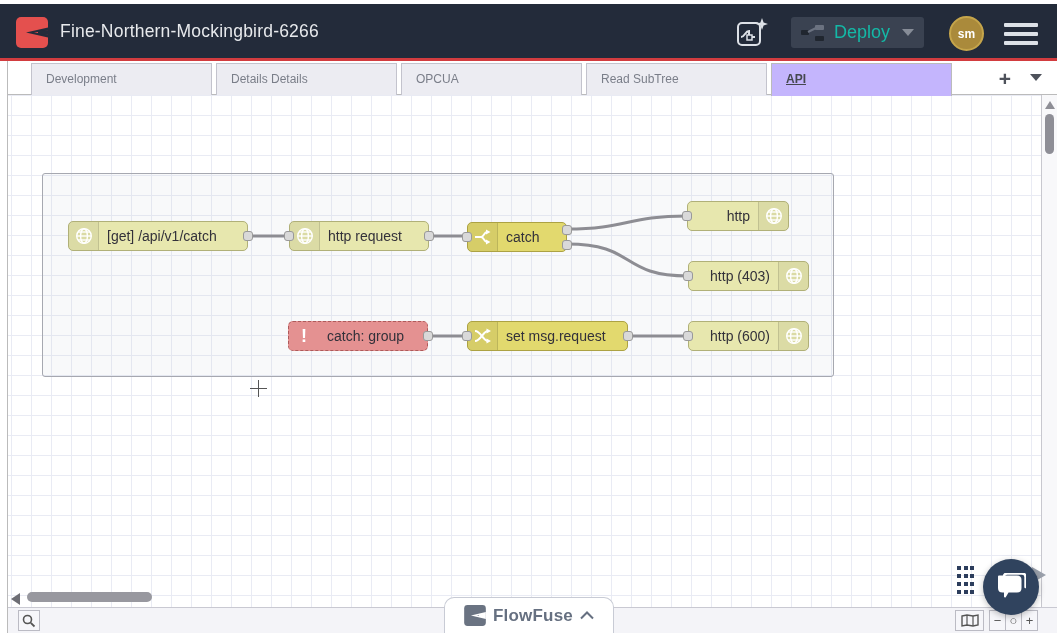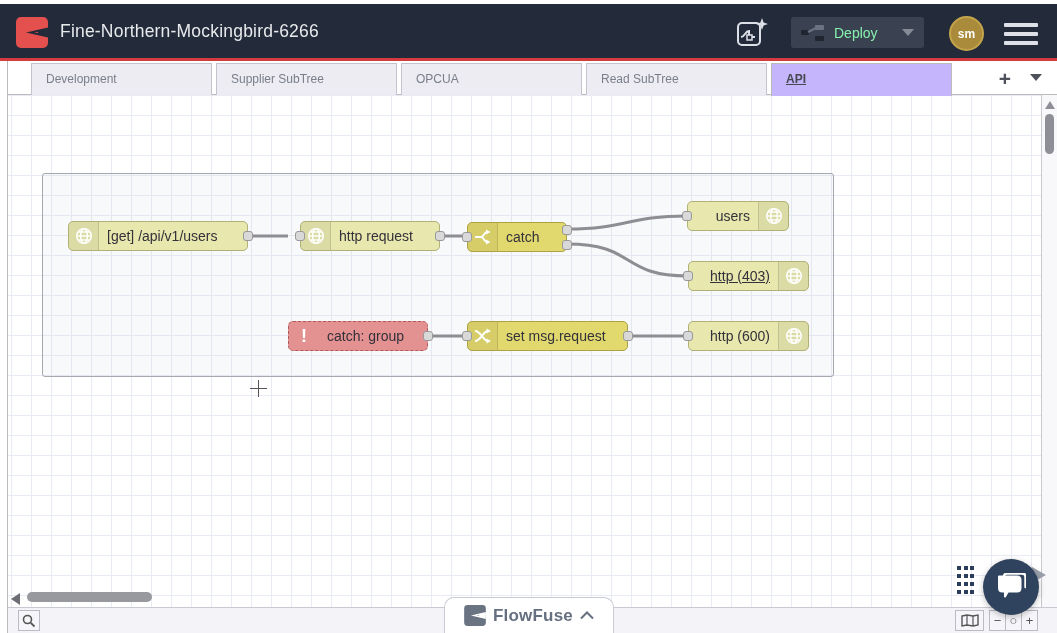--- a/index.html
+++ b/index.html
@@ -4,21 +4,21 @@
 <style>
   * { margin:0; padding:0; box-sizing:border-box; }
   html,body { width:1057px; height:633px; overflow:hidden; font-family:"Liberation Sans", sans-serif; background:#fff; }
 
   
   #header { position:absolute; left:0; top:4px; width:1057px; height:57px; background:#232b3a; border-bottom:3px solid #d23c3f; z-index:30; }
   #logo { position:absolute; left:16px; top:13px; width:32px; height:31px; }
   #title { position:absolute; left:60px; top:17px; font-size:17.5px; color:#e7e9ec; letter-spacing:.2px; }
   #ai-icon { position:absolute; left:736px; top:13px; width:32px; height:32px; }
   #deploy-btn { position:absolute; left:791px; top:13px; width:133px; height:31px; background:#3a4251; border-radius:3px; display:flex; align-items:center; padding:0 10px; cursor:default; }
-  #deploy-btn .dep-label { color:#86efac; font-size:14px; margin-left:9px; }
+  #deploy-btn .dep-label { color:#14b8a6; font-size:18px; margin-left:9px; }
   #deploy-caret { margin-left:auto; width:0; height:0; border-left:6px solid transparent; border-right:6px solid transparent; border-top:7px solid #868c97; }
   #avatar { position:absolute; left:949px; top:12px; width:35px; height:35px; border-radius:50%; background:#aa8a3b; border:2px solid #c5a54b; color:#fff; font-weight:bold; font-size:12px; display:flex; align-items:center; justify-content:center; }
   #hamburger { position:absolute; left:1004px; top:19px; width:34px; height:22px; display:flex; flex-direction:column; justify-content:space-between; cursor:pointer; }
   #hamburger span { display:block; height:4px; background:#dde1e7; border-radius:1px; }
 
   
   #tabbar { position:absolute; left:8px; top:60px; width:1049px; height:35px; background:#fff; border-bottom:1px solid #bbbbbb; z-index:20; }
   .tab { position:absolute; top:3px; height:32px; width:181px; background:#ececf2; border:1px solid #c3c3cd; border-bottom:none; color:#7a7e89; font-size:12px; line-height:31px; padding-left:14px; white-space:nowrap; overflow:hidden; cursor:pointer; }
   .tab.active { background:#c4b5fd; color:#45484f; font-weight:bold; height:33px; z-index:2; border-color:#bbbbbb;text-decoration:underline; }
   #tab-add { position:absolute; left:985px; top:8px; width:24px; height:24px; color:#4e525b; font-size:21px; font-weight:bold; text-align:center; line-height:22px; cursor:pointer; }
@@ -115,21 +115,21 @@
   <div id="hamburger">
       <span></span>
       <span></span>
       <span></span>
     </div>
 </div>
 
 <div id="palette-strip"></div>
 <div id="tabbar">
   <div class="tab" style="left:23px">Development</div>
-  <div class="tab" style="left:208px">Supplier SubTree</div>
+  <div class="tab" style="left:208px">Details Details</div>
   <div class="tab" style="left:578px">Read SubTree</div>
   <div class="tab" style="left:393px">OPCUA</div>
   <div class="tab active" style="left:763px">API</div>
   <div id="tab-add">+</div>
   <div id="tab-menu-caret"></div>
 </div>
 
 <div id="canvas">
   <div id="group-box"></div>
 
@@ -149,25 +149,25 @@
       <svg width="18" height="18" viewBox="0 0 18 18">
           <g stroke="#fff" stroke-width="1.4" fill="none">
             <circle cx="9" cy="9" r="7.3"></circle>
             <ellipse cx="9" cy="9" rx="3.4" ry="7.3"></ellipse>
             <line x1="2" y1="9" x2="16" y2="9"></line>
             <line x1="3" y1="5" x2="15" y2="5"></line>
             <line x1="3" y1="13" x2="15" y2="13"></line>
           </g>
         </svg>
     </span>
-    <span class="lbl">[get] /api/v1/users</span>
+    <span class="lbl">[get] /api/v1/catch</span>
     <span class="port out"></span>
   </div>
 
-  <div class="node n-http" style="left:292px; top:126px; width:140px;">
+  <div class="node n-http" style="left:281px; top:126px; width:140px;">
     <span class="icon-box left">
       <svg width="18" height="18" viewBox="0 0 18 18">
           <g stroke="#fff" stroke-width="1.4" fill="none">
             <circle cx="9" cy="9" r="7.3"></circle>
             <ellipse cx="9" cy="9" rx="3.4" ry="7.3"></ellipse>
             <line x1="2" y1="9" x2="16" y2="9"></line>
             <line x1="3" y1="5" x2="15" y2="5"></line>
             <line x1="3" y1="13" x2="15" y2="13"></line>
           </g>
         </svg>
@@ -189,36 +189,36 @@
           <path d="M12 11.5 L16.5 14 L12 16.5 Z" fill="#fff"></path>
         </svg>
     </span>
     <span class="lbl">catch</span>
     <span class="port in"></span>
     <span class="port" style="right:-6px; top:2px;"></span>
     <span class="port" style="right:-6px; top:17px;"></span>
   </div>
 
   <div class="node n-http" style="left:679px; top:106px; width:102px;">
-    <span class="lbl right">users</span>
+    <span class="lbl right">http</span>
     <span class="icon-box right">
       <svg width="18" height="18" viewBox="0 0 18 18">
           <g stroke="#fff" stroke-width="1.4" fill="none">
             <circle cx="9" cy="9" r="7.3"></circle>
             <ellipse cx="9" cy="9" rx="3.4" ry="7.3"></ellipse>
             <line x1="2" y1="9" x2="16" y2="9"></line>
             <line x1="3" y1="5" x2="15" y2="5"></line>
             <line x1="3" y1="13" x2="15" y2="13"></line>
           </g>
         </svg>
     </span>
     <span class="port in"></span>
   </div>
 
-  <div class="node n-http" style="left:680px; top:166px; width:121px;text-decoration:underline;">
+  <div class="node n-http" style="left:680px; top:166px; width:121px;">
     <span class="lbl right">http (403)</span>
     <span class="icon-box right">
       <svg width="18" height="18" viewBox="0 0 18 18">
           <g stroke="#fff" stroke-width="1.4" fill="none">
             <circle cx="9" cy="9" r="7.3"></circle>
             <ellipse cx="9" cy="9" rx="3.4" ry="7.3"></ellipse>
             <line x1="2" y1="9" x2="16" y2="9"></line>
             <line x1="3" y1="5" x2="15" y2="5"></line>
             <line x1="3" y1="13" x2="15" y2="13"></line>
           </g>

